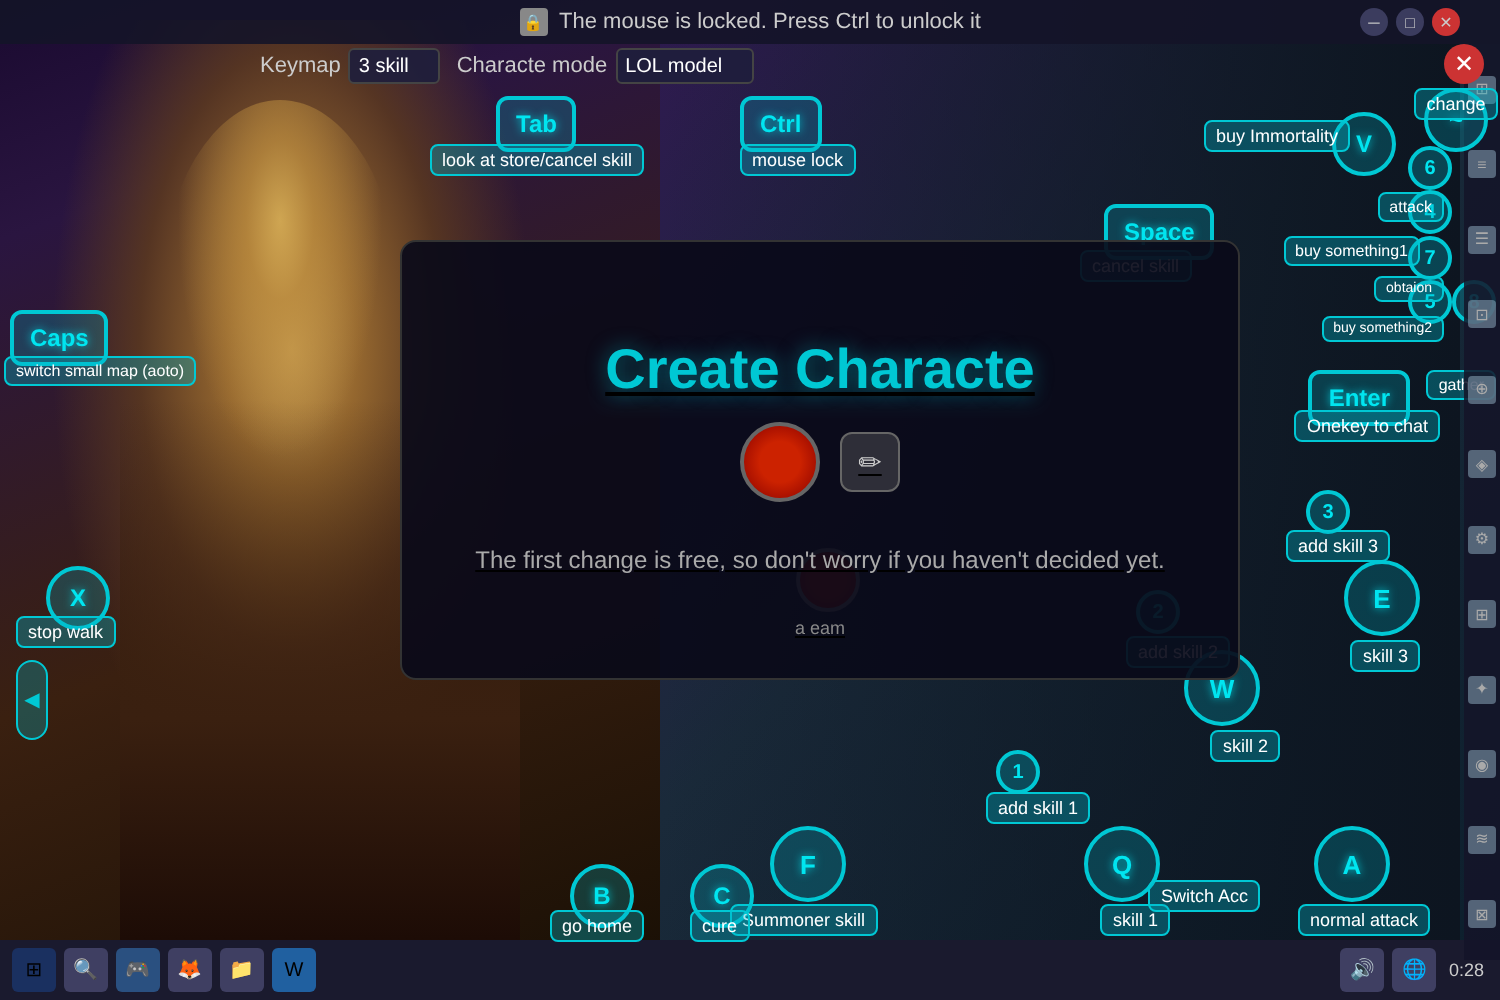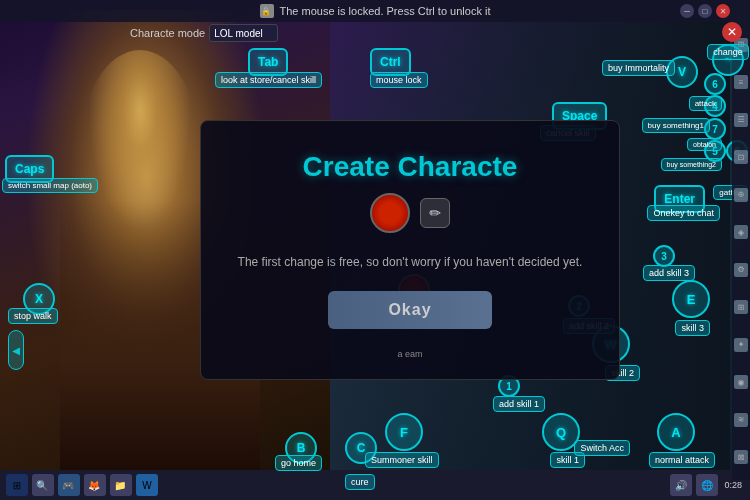--- a/index.html
+++ b/index.html
@@ -165,23 +165,24 @@
 
     
     #dialog {
       position: absolute;
       top: 120px;
       left: 200px;
       width: 420px;
       background: rgba(10,10,25,0.92);
       border: 1px solid #333;
       border-radius: 8px;
-      padding: 30px 30px 20px;
+      padding: 48px 30px 20px;
       z-index: 250;
       text-align: center;
+      text-decoration: underline;
     }
 
     #dialog h1 {
       font-size: 28px;
       font-weight: bold;
       color: #00c8d4;
       margin-bottom: 10px;
       text-shadow: 0 0 10px rgba(0,200,212,0.5);
     }
 
@@ -375,20 +376,26 @@
   <span>The mouse is locked. Press Ctrl to unlock it</span>
 </div>
 
 <div class="win-controls">
   <div class="win-ctrl">─</div>
   <div class="win-ctrl">□</div>
   <div class="win-ctrl" style="background:#cc3333;">✕</div>
 </div>
 
 <div id="controls-bar">
+  <div class="control-group">
+    <span>Keymap</span>
+    <select class="control-select">
+      <option>3 skill</option>
+    </select>
+  </div>
   <div class="control-group">
     <span>Characte mode</span>
     <select class="control-select">
       <option>LOL model</option>
     </select>
   </div>
 </div>
 
 <div id="close-btn">✕</div>
 
@@ -483,21 +490,21 @@
 <div class="key-btn large" style="top:413px;left:385px;">F</div>
 
 <div class="key-label" style="top:452px;left:365px;">Summoner skill</div>
 
 <div class="key-btn medium" style="top:432px;left:285px;">B</div>
 
 <div class="key-label" style="top:455px;left:275px;">go home</div>
 
 <div class="key-btn medium" style="top:432px;left:345px;">C</div>
 
-<div class="key-label" style="top:474px;left:345px;">cure</div>
+<div class="key-label" style="top:455px;left:345px;">cure</div>
 
 <div class="key-btn large" style="top:413px;right:55px;">A</div>
 
 <div class="key-label" style="top:452px;right:35px;">normal attack</div>
 
 <div class="key-label" style="top:440px;right:120px;">Switch Acc</div>
 
 <div class="key-btn medium" style="top:283px;left:23px;">X</div>
 
 <div class="key-label" style="top:308px;left:8px;">stop walk</div>
@@ -508,21 +515,20 @@
 
 <div style="position:absolute;top:274px;left:398px;width:32px;height:32px;border-radius:50%;background:radial-gradient(circle,#cc2200 40%,#880000 100%);border:2px solid #888;z-index:160;"></div>
 
 <div id="dialog">
   <h1>Create Characte</h1>
   <div class="avatar-row">
     <div class="avatar-circle"></div>
     <div class="edit-icon">✏</div>
   </div>
   <div class="desc">The first change is free, so don't worry if you haven't decided yet.</div>
-  <button id="okay-btn">Okay</button>
   <div style="margin-top:20px;font-size:9px;color:#888;">a eam</div>
 </div>
 
 <div id="taskbar">
   <div class="taskbar-icon" style="background:#1a3060;">⊞</div>
   <div class="taskbar-icon">🔍</div>
   <div class="taskbar-icon" style="background:#2a5080;">🎮</div>
   <div class="taskbar-icon">🦊</div>
   <div class="taskbar-icon">📁</div>
   <div class="taskbar-icon" style="background:#2060a0;">W</div>

